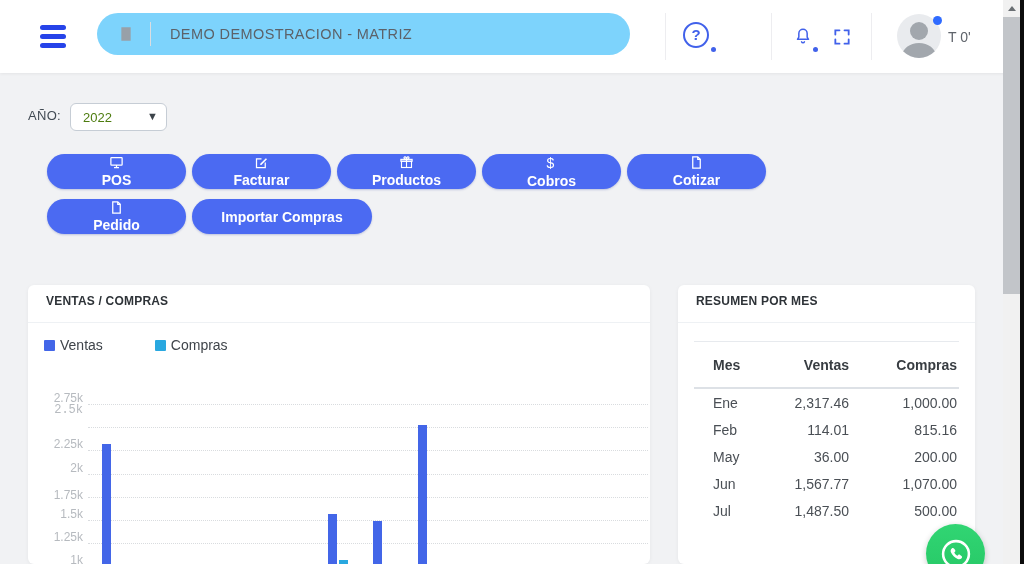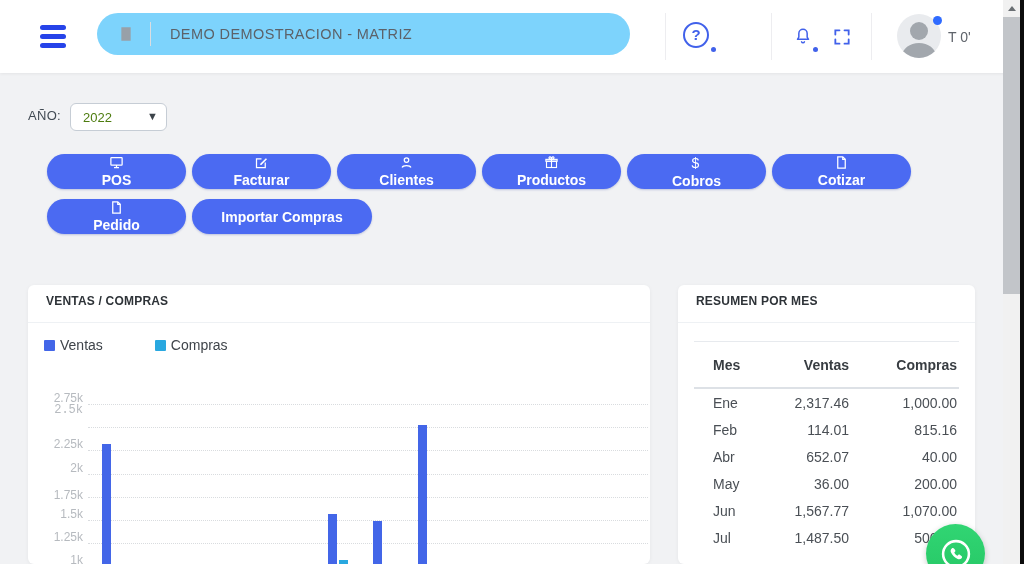--- a/index.html
+++ b/index.html
@@ -154,29 +154,20 @@
           <span>POS</span>
         </button>
         <button class="act-btn">
           <span class="ic">
             <svg viewBox="0 0 24 24" fill="none" stroke="#fff" stroke-width="2">
               <path d="M18 12v8H4V6h8"></path>
               <path d="M10 14l9-9 1.8 1.8-9 9H10v-1.8z" fill="#fff" stroke="none"></path>
             </svg>
           </span>
           <span>Facturar</span>
-        </button>
-        <button class="act-btn">
-          <span class="ic">
-            <svg viewBox="0 0 24 24" fill="none" stroke="#fff" stroke-width="2">
-              <circle cx="12" cy="8" r="3.6"></circle>
-              <path d="M5 20c1.2-4.2 12.8-4.2 14 0"></path>
-            </svg>
-          </span>
-          <span>Clientes</span>
         </button>
         <button class="act-btn">
           <span class="ic">
             <svg viewBox="0 0 24 24" fill="none" stroke="#fff" stroke-width="1.8">
               <rect x="4" y="10" width="16" height="10"></rect>
               <rect x="3" y="7" width="18" height="3"></rect>
               <path d="M12 7v13"></path>
               <path d="M12 7c-4 .5-5.5-3.5-2.5-4 1.8-.3 2.5 2.5 2.5 4zm0 0c4 .5 5.5-3.5 2.5-4-1.8-.3-2.5 2.5-2.5 4z"></path>
             </svg>
           </span>
@@ -262,25 +253,20 @@
               <span class="col-mes">Ene</span>
               <span class="col-ventas">2,317.46</span>
               <span class="col-compras">1,000.00</span>
             </div>
             <div class="t-row">
               <span class="col-mes">Feb</span>
               <span class="col-ventas">114.01</span>
               <span class="col-compras">815.16</span>
             </div>
             <div class="t-row">
-              <span class="col-mes">Abr</span>
-              <span class="col-ventas">652.07</span>
-              <span class="col-compras">40.00</span>
-            </div>
-            <div class="t-row">
               <span class="col-mes">May</span>
               <span class="col-ventas">36.00</span>
               <span class="col-compras">200.00</span>
             </div>
             <div class="t-row">
               <span class="col-mes">Jun</span>
               <span class="col-ventas">1,567.77</span>
               <span class="col-compras">1,070.00</span>
             </div>
             <div class="t-row">

